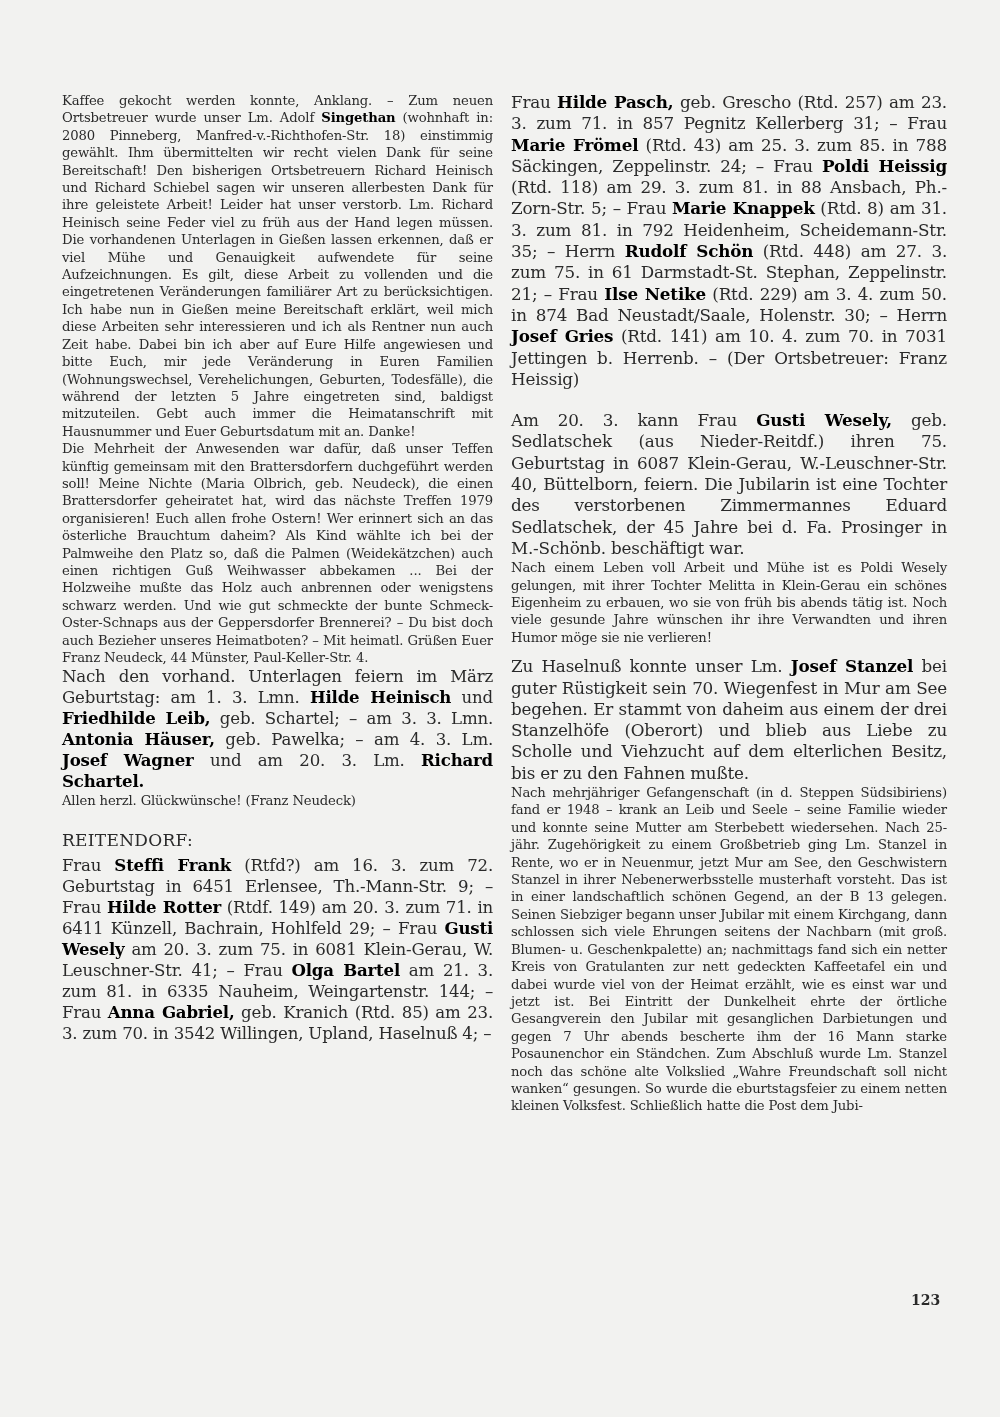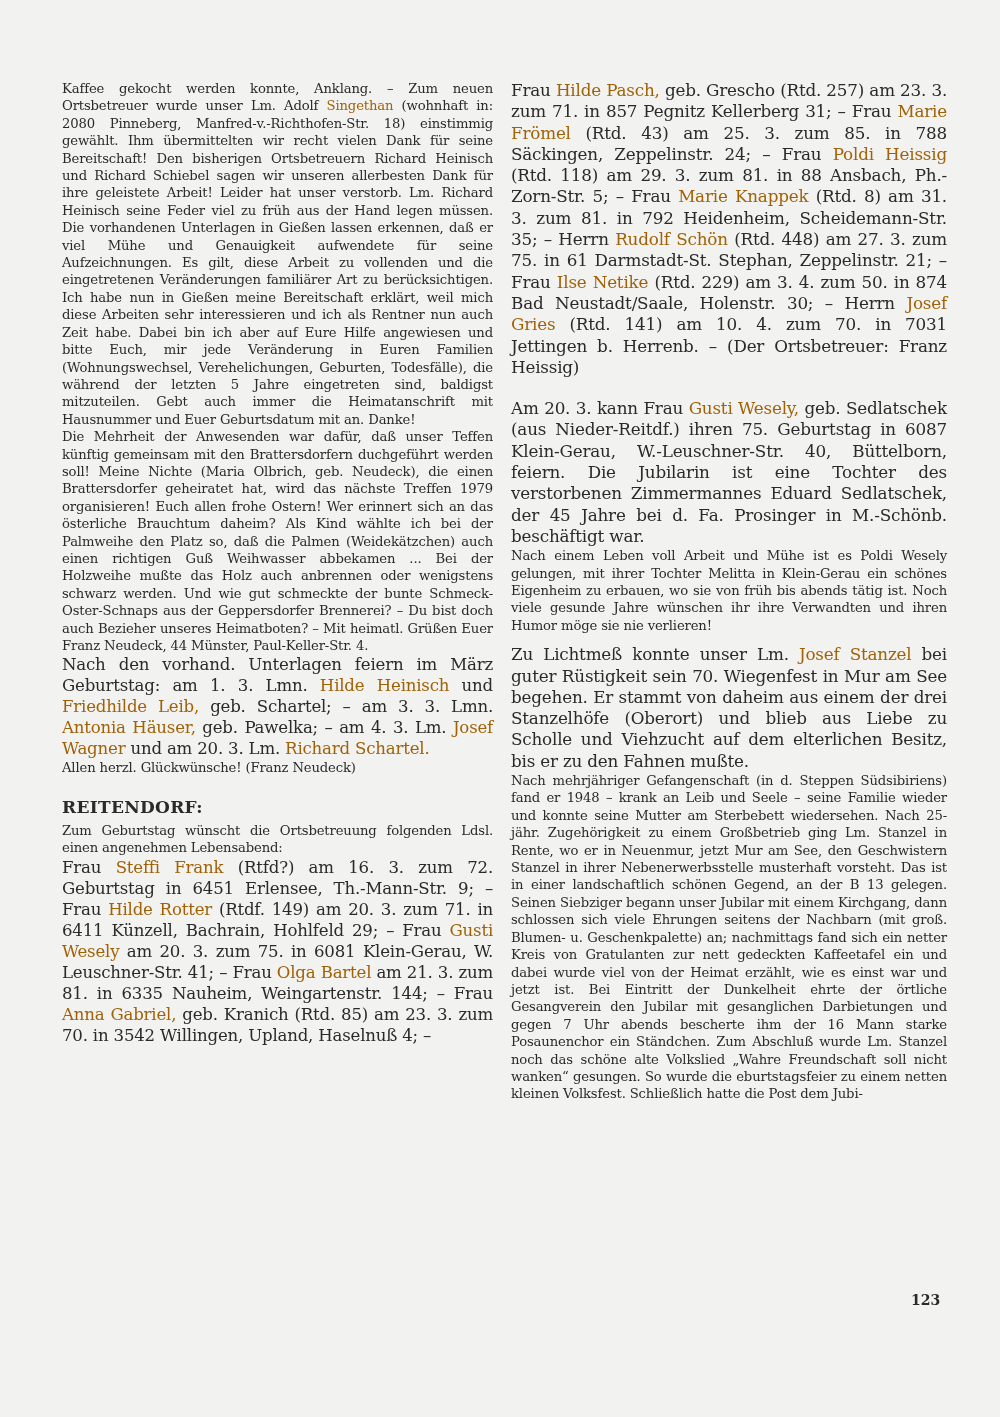--- a/index.html
+++ b/index.html
@@ -5,50 +5,49 @@
   html, body { margin: 0; padding: 0; }
   body {
     width: 1000px; height: 1417px;
     background: #f2f2f0;
     font-family: "DejaVu Serif", "Liberation Serif", serif;
     color: #2a2a2a;
     position: relative;
     overflow: hidden;
   }
   .page { position: absolute; left: 0; top: 0; width: 1000px; height: 1417px; }
-  .col { position: absolute; top: 80px; text-align: justify; }
+  .col { position: absolute; top: 92px; text-align: justify; }
   .col-left { left: 62px; width: 431px; }
   .col-right { left: 511px; width: 436px; }
   p { margin: 0; }
   .small { font-size: 13.2px; line-height: 17.4px; letter-spacing: -0.15px; }
   .large { font-size: 16.6px; line-height: 21px; letter-spacing: -0.2px; }
   .large.right { font-size: 16.8px; line-height: 21.3px; }
-  b { font-weight: normal; color: #a16207; }
-  .heading { font-size: 17px; font-weight: bold; letter-spacing: 0.3px; margin: 20px 0 5px 0; text-align: left; }
+  b { font-weight: bold; color: #000000; }
+  .heading { font-size: 17px; font-weight: normal; letter-spacing: 0.3px; margin: 20px 0 5px 0; text-align: left; }
   .gap { margin-top: 20px; }
   .gap2 { margin-top: 10px; }
   .pagenum { position: absolute; left: 911px; top: 1292px; font-size: 14px; font-weight: bold; }
 </style>
 </head>
 <body>
 
 <div class="page">
 
   <div class="col col-left">
     <p class="small"><span>Kaffee gekocht werden konnte, Anklang. – Zum neuen Ortsbetreuer wurde unser Lm. Adolf </span><b>Singethan</b><span> (wohnhaft in: 2080 Pinneberg, Manfred-v.-Richthofen-Str. 18) einstimmig gewählt. Ihm übermittelten wir recht vielen Dank für seine Bereitschaft! Den bisherigen Ortsbetreuern Richard Heinisch und Richard Schiebel sagen wir unseren allerbesten Dank für ihre geleistete Arbeit! Leider hat unser verstorb. Lm. Richard Heinisch seine Feder viel zu früh aus der Hand legen müssen. Die vorhandenen Unterlagen in Gießen lassen erkennen, daß er viel Mühe und Genauigkeit aufwendete für seine Aufzeichnungen. Es gilt, diese Arbeit zu vollenden und die eingetretenen Veränderungen familiärer Art zu berücksichtigen. Ich habe nun in Gießen meine Bereitschaft erklärt, weil mich diese Arbeiten sehr interessieren und ich als Rentner nun auch Zeit habe. Dabei bin ich aber auf Eure Hilfe angewiesen und bitte Euch, mir jede Veränderung in Euren Familien (Wohnungswechsel, Verehelichungen, Geburten, Todesfälle), die während der letzten 5 Jahre eingetreten sind, baldigst mitzuteilen. Gebt auch immer die Heimatanschrift mit Hausnummer und Euer Geburtsdatum mit an. Danke!</span></p>
     <p class="small">Die Mehrheit der Anwesenden war dafür, daß unser Teffen künftig gemeinsam mit den Brattersdorfern duchgeführt werden soll! Meine Nichte (Maria Olbrich, geb. Neudeck), die einen Brattersdorfer geheiratet hat, wird das nächste Treffen 1979 organisieren! Euch allen frohe Ostern! Wer erinnert sich an das österliche Brauchtum daheim? Als Kind wählte ich bei der Palmweihe den Platz so, daß die Palmen (Weidekätzchen) auch einen richtigen Guß Weihwasser abbekamen ... Bei der Holzweihe mußte das Holz auch anbrennen oder wenigstens schwarz werden. Und wie gut schmeckte der bunte Schmeck-Oster-Schnaps aus der Geppersdorfer Brennerei? – Du bist doch auch Bezieher unseres Heimatboten? – Mit heimatl. Grüßen Euer Franz Neudeck, 44 Münster, Paul-Keller-Str. 4.</p>
     <p class="large"><span>Nach den vorhand. Unterlagen feiern im März Geburtstag: am 1. 3. Lmn. </span><b>Hilde Heinisch</b><span> und </span><b>Friedhilde Leib,</b><span> geb. Schartel; – am 3. 3. Lmn. </span><b>Antonia Häuser,</b><span> geb. Pawelka; – am 4. 3. Lm. </span><b>Josef Wagner</b><span> und am 20. 3. Lm. </span><b>Richard Schartel.</b></p>
     <p class="small">Allen herzl. Glückwünsche! (Franz Neudeck)</p>
     <p class="heading">REITENDORF:</p>
-    <p class="small">Zum Geburtstag wünscht die Ortsbetreuung folgenden Ldsl. einen angenehmen Lebensabend:</p>
     <p class="large"><span>Frau </span><b>Steffi Frank</b><span> (Rtfd?) am 16. 3. zum 72. Geburtstag in 6451 Erlensee, Th.-Mann-Str. 9; – Frau </span><b>Hilde Rotter</b><span> (Rtdf. 149) am 20. 3. zum 71. in 6411 Künzell, Bachrain, Hohlfeld 29; – Frau </span><b>Gusti Wesely</b><span> am 20. 3. zum 75. in 6081 Klein-Gerau, W. Leuschner-Str. 41; – Frau </span><b>Olga Bartel</b><span> am 21. 3. zum 81. in 6335 Nauheim, Weingartenstr. 144; – Frau </span><b>Anna Gabriel,</b><span> geb. Kranich (Rtd. 85) am 23. 3. zum 70. in 3542 Willingen, Upland, Haselnuß 4; –</span></p>
   </div>
 
   <div class="col col-right">
     <p class="large right"><span>Frau </span><b>Hilde Pasch,</b><span> geb. Grescho (Rtd. 257) am 23. 3. zum 71. in 857 Pegnitz Kellerberg 31; – Frau </span><b>Marie Frömel</b><span> (Rtd. 43) am 25. 3. zum 85. in 788 Säckingen, Zeppelinstr. 24; – Frau </span><b>Poldi Heissig</b><span> (Rtd. 118) am 29. 3. zum 81. in 88 Ansbach, Ph.-Zorn-Str. 5; – Frau </span><b>Marie Knappek</b><span> (Rtd. 8) am 31. 3. zum 81. in 792 Heidenheim, Scheidemann-Str. 35; – Herrn </span><b>Rudolf Schön</b><span> (Rtd. 448) am 27. 3. zum 75. in 61 Darmstadt-St. Stephan, Zeppelinstr. 21; – Frau </span><b>Ilse Netike</b><span> (Rtd. 229) am 3. 4. zum 50. in 874 Bad Neustadt/Saale, Holenstr. 30; – Herrn </span><b>Josef Gries</b><span> (Rtd. 141) am 10. 4. zum 70. in 7031 Jettingen b. Herrenb. – (Der Ortsbetreuer: Franz Heissig)</span></p>
     <p class="large right gap"><span>Am 20. 3. kann Frau </span><b>Gusti Wesely,</b><span> geb. Sedlatschek (aus Nieder-Reitdf.) ihren 75. Geburtstag in 6087 Klein-Gerau, W.-Leuschner-Str. 40, Büttelborn, feiern. Die Jubilarin ist eine Tochter des verstorbenen Zimmermannes Eduard Sedlatschek, der 45 Jahre bei d. Fa. Prosinger in M.-Schönb. beschäftigt war.</span></p>
     <p class="small">Nach einem Leben voll Arbeit und Mühe ist es Poldi Wesely gelungen, mit ihrer Tochter Melitta in Klein-Gerau ein schönes Eigenheim zu erbauen, wo sie von früh bis abends tätig ist. Noch viele gesunde Jahre wünschen ihr ihre Verwandten und ihren Humor möge sie nie verlieren!</p>
-    <p class="large right gap2"><span>Zu Lichtmeß konnte unser Lm. </span><b>Josef Stanzel</b><span> bei guter Rüstigkeit sein 70. Wiegenfest in Mur am See begehen. Er stammt von daheim aus einem der drei Stanzelhöfe (Oberort) und blieb aus Liebe zu Scholle und Viehzucht auf dem elterlichen Besitz, bis er zu den Fahnen mußte.</span></p>
+    <p class="large right gap2"><span>Zu Haselnuß konnte unser Lm. </span><b>Josef Stanzel</b><span> bei guter Rüstigkeit sein 70. Wiegenfest in Mur am See begehen. Er stammt von daheim aus einem der drei Stanzelhöfe (Oberort) und blieb aus Liebe zu Scholle und Viehzucht auf dem elterlichen Besitz, bis er zu den Fahnen mußte.</span></p>
     <p class="small">Nach mehrjähriger Gefangenschaft (in d. Steppen Südsibiriens) fand er 1948 – krank an Leib und Seele – seine Familie wieder und konnte seine Mutter am Sterbebett wiedersehen. Nach 25-jähr. Zugehörigkeit zu einem Großbetrieb ging Lm. Stanzel in Rente, wo er in Neuenmur, jetzt Mur am See, den Geschwistern Stanzel in ihrer Nebenerwerbsstelle musterhaft vorsteht. Das ist in einer landschaftlich schönen Gegend, an der B 13 gelegen. Seinen Siebziger begann unser Jubilar mit einem Kirchgang, dann schlossen sich viele Ehrungen seitens der Nachbarn (mit groß. Blumen- u. Geschenkpalette) an; nachmittags fand sich ein netter Kreis von Gratulanten zur nett gedeckten Kaffeetafel ein und dabei wurde viel von der Heimat erzählt, wie es einst war und jetzt ist. Bei Eintritt der Dunkelheit ehrte der örtliche Gesangverein den Jubilar mit gesanglichen Darbietungen und gegen 7 Uhr abends bescherte ihm der 16 Mann starke Posaunenchor ein Ständchen. Zum Abschluß wurde Lm. Stanzel noch das schöne alte Volkslied „Wahre Freundschaft soll nicht wanken“ gesungen. So wurde die eburtstagsfeier zu einem netten kleinen Volksfest. Schließlich hatte die Post dem Jubi-</p>
   </div>
 
   <div class="pagenum">123</div>
 </div>
 
 </body></html>

